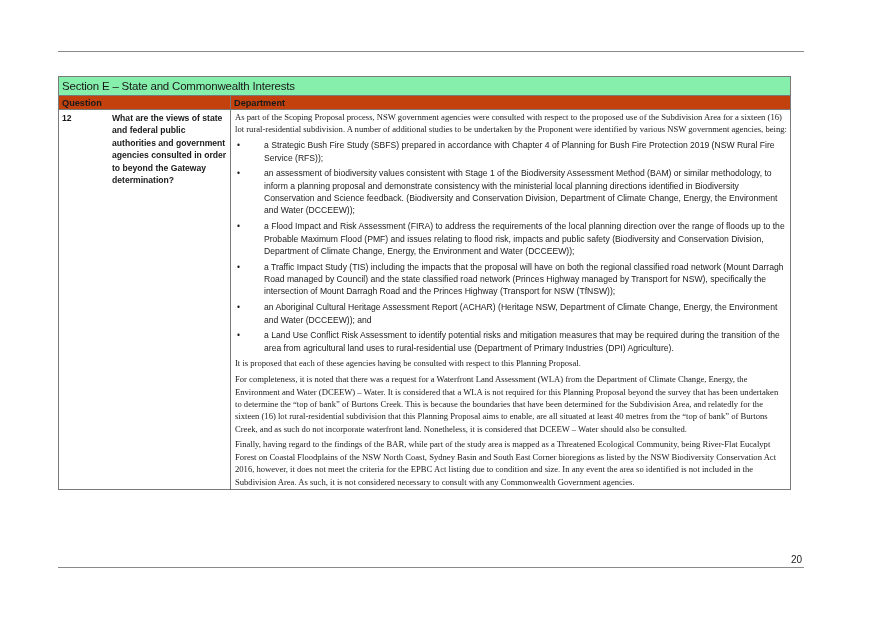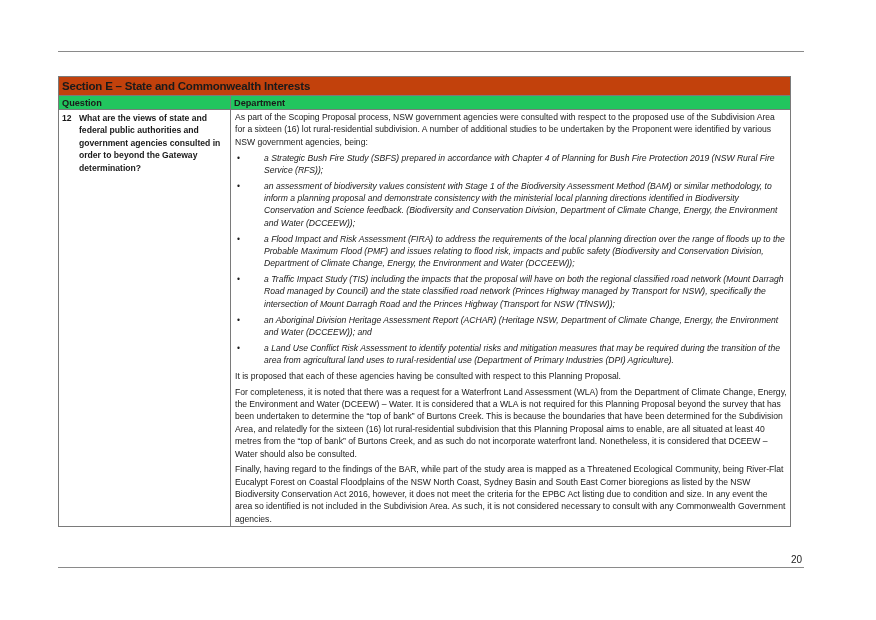--- a/index.html
+++ b/index.html
@@ -9,38 +9,38 @@
     .top-rule { position: absolute; left: 58px; top: 51px; width: 746px; height: 1px; background: #8a8a8a; }
 
     .doc-table {
       position: absolute; left: 58px; top: 76px; width: 733px;
       border: 1px solid #7a7a7a; border-collapse: collapse;
       font-size: 8.6px; line-height: 12.4px;
     }
     .doc-table td { border: 1px solid #7a7a7a; vertical-align: top; }
 
     .section-header td {
-      background: #c2410c; font-weight: bold; font-size: 11.5px; line-height: 15px;
+      background: #86efac; font-weight: normal; font-size: 11.5px; line-height: 15px;
       padding: 2px 3px 1px 3px; letter-spacing: -0.2px;
     }
     .col-header td {
-      background: #22c55e; font-weight: bold; font-size: 9.2px; line-height: 12px;
+      background: #c2410c; font-weight: bold; font-size: 9.2px; line-height: 12px;
       padding: 1px 3px 0 3px;
     }
     .col-q { width: 172px; }
     .question-cell { padding: 2px 3px 0 3px; font-weight: bold; }
-    .q-wrap { display: flex; }
+    .q-wrap { display: flex; gap: 33px; }
     .q-num { width: 17px; flex: none; }
     .q-text { flex: 1; }
 
     .assess-cell { padding: 1px 3px 1px 4px; }
-    .para { margin-bottom: 3.3px; }
+    .para { margin-bottom: 3.3px; font-family: Liberation Serif, serif; }
     .bullet { display: flex; margin-bottom: 3.3px; }
     .bullet-dot { width: 29px; flex: none; padding-left: 2px; }
-    .bullet-text { flex: 1; font-style: italic; }
+    .bullet-text { flex: 1; }
 
     .bottom-rule { position: absolute; left: 58px; top: 567px; width: 746px; height: 1px; background: #8a8a8a; }
     .page-number { position: absolute; right: 74px; top: 554px; font-size: 10px; line-height: 12px; color: #1a1a1a; }
   </style>
 </head>
 <body>
 
 <div class="top-rule"></div>
 
 <table class="doc-table">
@@ -73,21 +73,21 @@
       <div class="bullet">
         <span class="bullet-dot">•</span>
         <span class="bullet-text">a Flood Impact and Risk Assessment (FIRA) to address the requirements of the local planning direction over the range of floods up to the Probable Maximum Flood (PMF) and issues relating to flood risk, impacts and public safety (Biodiversity and Conservation Division, Department of Climate Change, Energy, the Environment and Water (DCCEEW));</span>
       </div>
       <div class="bullet">
         <span class="bullet-dot">•</span>
         <span class="bullet-text">a Traffic Impact Study (TIS) including the impacts that the proposal will have on both the regional classified road network (Mount Darragh Road managed by Council) and the state classified road network (Princes Highway managed by Transport for NSW), specifically the intersection of Mount Darragh Road and the Princes Highway (Transport for NSW (TfNSW));</span>
       </div>
       <div class="bullet">
         <span class="bullet-dot">•</span>
-        <span class="bullet-text">an Aboriginal Division Heritage Assessment Report (ACHAR) (Heritage NSW, Department of Climate Change, Energy, the Environment and Water (DCCEEW)); and</span>
+        <span class="bullet-text">an Aboriginal Cultural Heritage Assessment Report (ACHAR) (Heritage NSW, Department of Climate Change, Energy, the Environment and Water (DCCEEW)); and</span>
       </div>
       <div class="bullet">
         <span class="bullet-dot">•</span>
         <span class="bullet-text">a Land Use Conflict Risk Assessment to identify potential risks and mitigation measures that may be required during the transition of the area from agricultural land uses to rural-residential use (Department of Primary Industries (DPI) Agriculture).</span>
       </div>
 
       <div class="para">It is proposed that each of these agencies having be consulted with respect to this Planning Proposal.</div>
       <div class="para">For completeness, it is noted that there was a request for a Waterfront Land Assessment (WLA) from the Department of Climate Change, Energy, the Environment and Water (DCEEW) – Water.  It is considered that a WLA is not required for this Planning Proposal beyond the survey that has been undertaken to determine the “top of bank” of Burtons Creek.  This is because the boundaries that have been determined for the Subdivision Area, and relatedly for the sixteen (16) lot rural-residential subdivision that this Planning Proposal aims to enable, are all situated at least 40 metres from the “top of bank” of Burtons Creek, and as such do not incorporate waterfront land.  Nonetheless, it is considered that DCEEW – Water should also be consulted.</div>
       <div class="para" style="margin-bottom:0">Finally, having regard to the findings of the BAR, while part of the study area is mapped as a Threatened Ecological Community, being River-Flat Eucalypt Forest on Coastal Floodplains of the NSW North Coast, Sydney Basin and South East Corner bioregions as listed by the NSW Biodiversity Conservation Act 2016, however, it does not meet the criteria for the EPBC Act listing due to condition and size. In any event the area so identified is not included in the Subdivision Area.  As such, it is not considered necessary to consult with any Commonwealth Government agencies.</div>
     </td>

